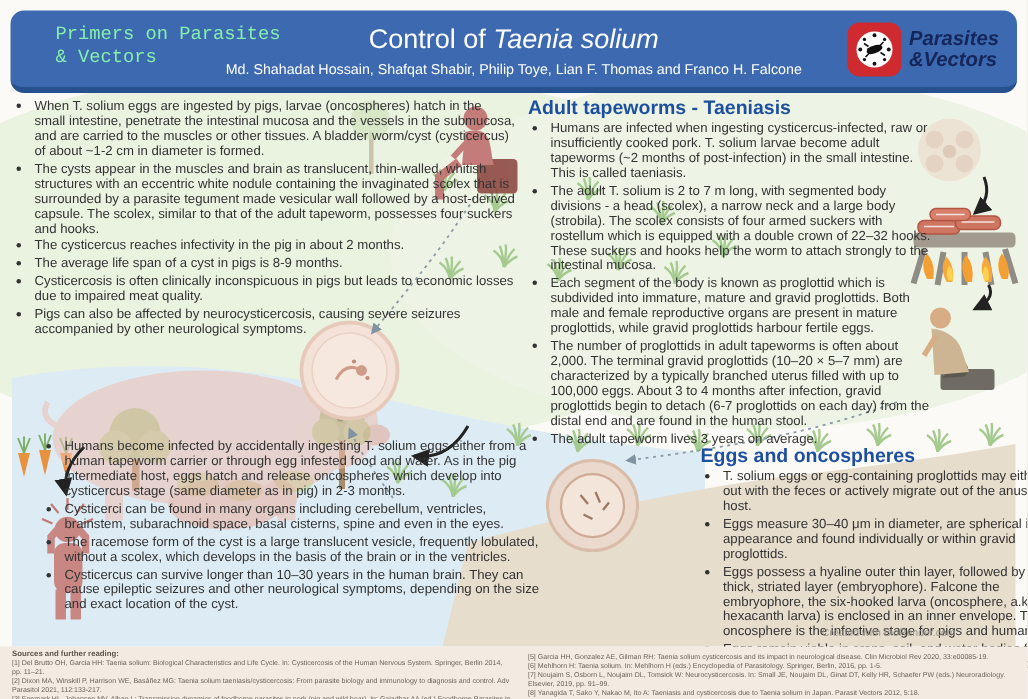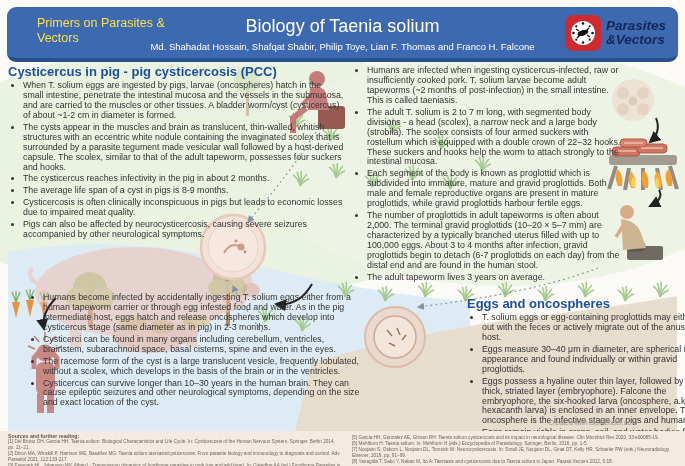--- a/index.html
+++ b/index.html
@@ -2,23 +2,23 @@
 <html><head>
 <meta charset="utf-8">
 <style>
   html,body{margin:0;padding:0;background:#e9e6e0;}
   .poster{position:relative;width:685px;height:466px;background:#fbfaf6;overflow:hidden;
           font-family:"Liberation Sans",sans-serif;}
   .bg{position:absolute;left:0;top:0;z-index:0;pointer-events:none;}
   
   .banner{position:absolute;left:7px;top:7px;width:671px;height:51px;background:#3c69b0;
           border-radius:9px;border-bottom:4px solid #27508f;z-index:3;}
-  .journal-name{position:absolute;left:30px;top:9px;width:165px;color:#fde047;font-size:12.5px;line-height:1.2;}
+  .journal-name{position:absolute;left:30px;top:9px;width:165px;color:#86efac;font-size:12.5px;line-height:1.2;font-family:Liberation Mono, monospace;}
   .main-title{position:absolute;left:120px;right:120px;top:9px;text-align:center;color:#fff;font-size:18px;}
-  .main-title .species{}
+  .main-title .species{font-style:italic;}
   .authors{position:absolute;left:60px;right:60px;top:34px;text-align:center;color:#fff;font-size:9.5px;}
   .logo{position:absolute;right:12px;top:8px;display:flex;align-items:center;gap:5px;}
   .logo-badge{width:36px;height:36px;background:#cf2a2f;border-radius:8px;display:flex;
               align-items:center;justify-content:center;}
   .logo-text{color:#15265a;font-size:13.5px;font-weight:bold;font-style:italic;line-height:1.02;}
   
   .sec{position:absolute;z-index:2;}
   .sec h2{margin:0 0 2px 0;color:#1c4f9e;font-size:13px;line-height:1.08;}
   .sec ul{margin:1px 0 0 15px;padding:0;}
   .sec li{font-size:8.8px;color:#333;line-height:1.13;margin:0 0 2px 0;}
@@ -213,21 +213,21 @@
 
     <g fill="none" stroke="#8a9aa6" stroke-width="1.2" stroke-dasharray="2 3">
       <path d="M316,132 C292,170 266,200 248,222" marker-end="url(#ag)"></path>
       <path d="M262,332 C252,318 240,302 233,286" marker-end="url(#ag)"></path>
       <path d="M598,268 C540,290 472,300 418,307" marker-end="url(#ag)"></path>
     </g>
   </svg>
 
   <header class="banner">
     <div class="journal-name">Primers on Parasites &amp; Vectors</div>
-    <div class="main-title"><span>Biology of </span><span class="species">Taenia solium</span></div>
+    <div class="main-title"><span>Control of </span><span class="species">Taenia solium</span></div>
     <div class="authors">Md. Shahadat Hossain, Shafqat Shabir, Philip Toye, Lian F. Thomas and Franco H. Falcone</div>
     <div class="logo">
       <div class="logo-badge">
         <svg width="28" height="28" viewBox="0 0 28 28">
           <circle cx="14" cy="14" r="12" fill="#fff"></circle>
           <g fill="#111">
             <circle cx="14" cy="4.5" r="1.3"></circle>
               <circle cx="14" cy="23.5" r="1.3"></circle>
             <circle cx="4.5" cy="14" r="1.3"></circle>
               <circle cx="23.5" cy="14" r="1.3"></circle>
@@ -244,32 +244,32 @@
         </svg>
       </div>
       <div class="logo-text">
         <div>Parasites</div>
         <div>&amp;Vectors</div>
       </div>
     </div>
   </header>
 
   <section class="sec pcc">
-    <h2>Cysticercus in pig - pig cysticercosis (PCC)</h2>
     <ul>
         <li>When T. solium eggs are ingested by pigs, larvae (oncospheres) hatch in the small intestine,  penetrate the intestinal mucosa and the vessels in the submucosa, and are carried to the muscles or other tissues. A bladder worm/cyst (cysticercus) of about ~1-2 cm in diameter is formed.</li>
         <li>The cysts appear in the muscles and brain as translucent, thin-walled, whitish structures with an eccentric white nodule containing the invaginated scolex that is surrounded by a parasite tegument made vesicular wall followed by a host-derived capsule. The scolex, similar to that of the adult tapeworm, possesses four suckers and hooks.</li>
         <li>The cysticercus reaches infectivity in the pig in about 2 months.</li>
         <li>The average life span of a cyst in pigs is 8-9 months.</li>
         <li>Cysticercosis is often clinically  inconspicuous in pigs but leads to economic losses due to  impaired meat quality.</li>
         <li>Pigs can also be affected by neurocysticercosis, causing severe seizures accompanied by other neurological symptoms.</li>
       </ul>
   </section>
 
   <section class="sec taenia">
+    <h2>Adult tapeworms - Taeniasis</h2>
     <ul>
         <li>Humans are infected when ingesting cysticercus-infected, raw or insufficiently cooked pork.  T. solium larvae become adult tapeworms (~2 months of post-infection) in the small intestine. This is called taeniasis.</li>
         <li>The adult T. solium is 2 to 7 m long, with segmented body divisions - a head (scolex), a narrow neck and a large body (strobila). The scolex consists of four armed suckers with rostellum which is equipped with a double crown of 22–32 hooks. These suckers and hooks help the worm to attach strongly to the intestinal mucosa.</li>
         <li>Each segment of the body is known as proglottid which is subdivided into immature, mature and gravid proglottids. Both male and female reproductive organs are present in mature proglottids, while gravid proglottids harbour fertile eggs.</li>
         <li>The number of proglottids in adult tapeworms is often  about 2,000. The terminal gravid proglottids (10–20 × 5–7 mm) are characterized by a typically branched uterus filled with up to 100,000 eggs. About 3 to 4 months after infection, gravid proglottids begin to detach (6-7 proglottids on each day) from the distal end and are found in the human stool.</li>
         <li>The adult tapeworm lives 3 years on average.</li>
       </ul>
   </section>
 
   <section class="sec hcc">

